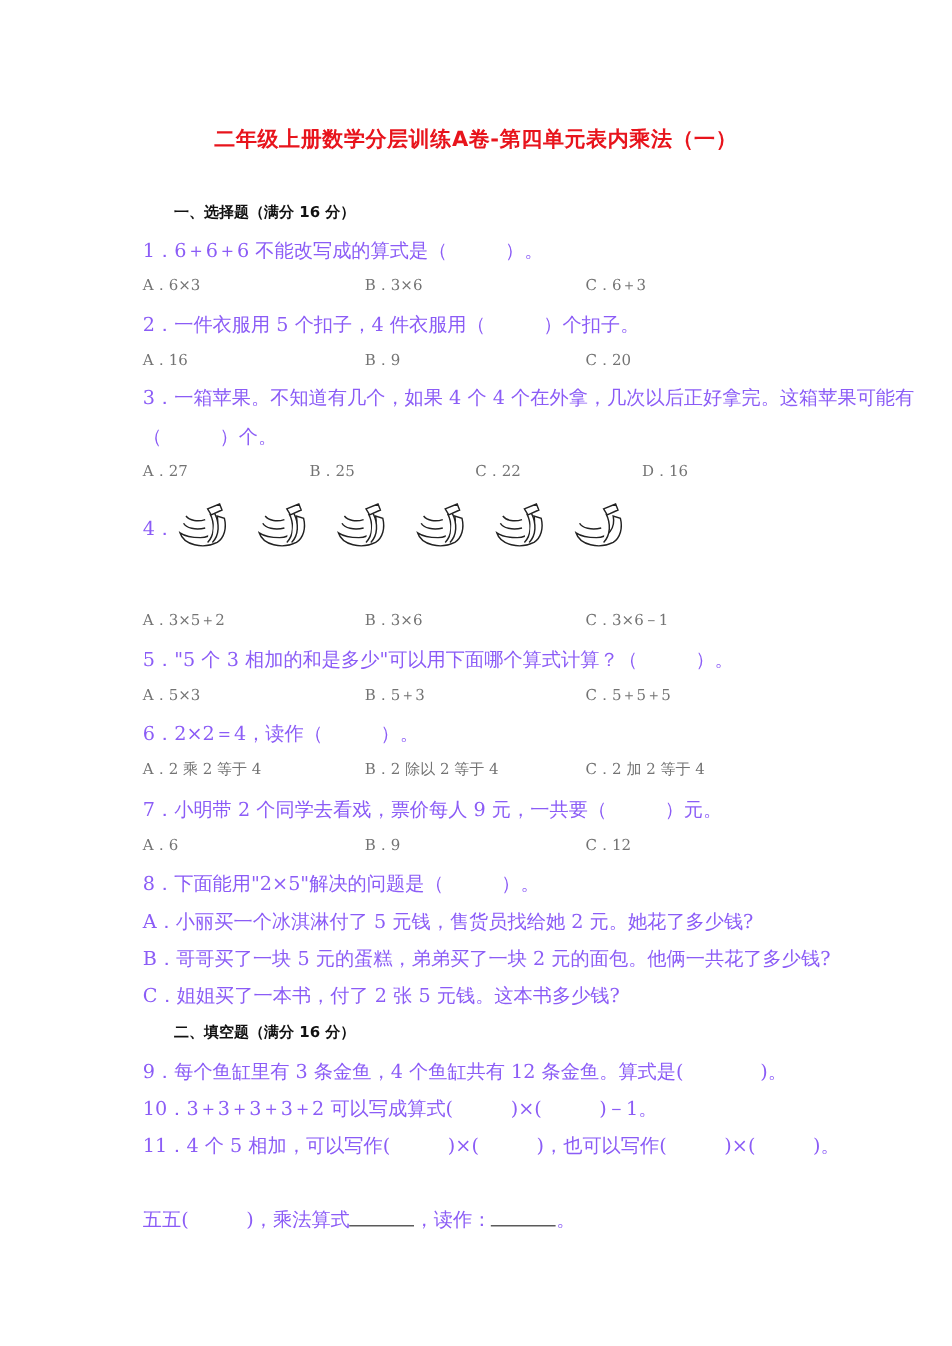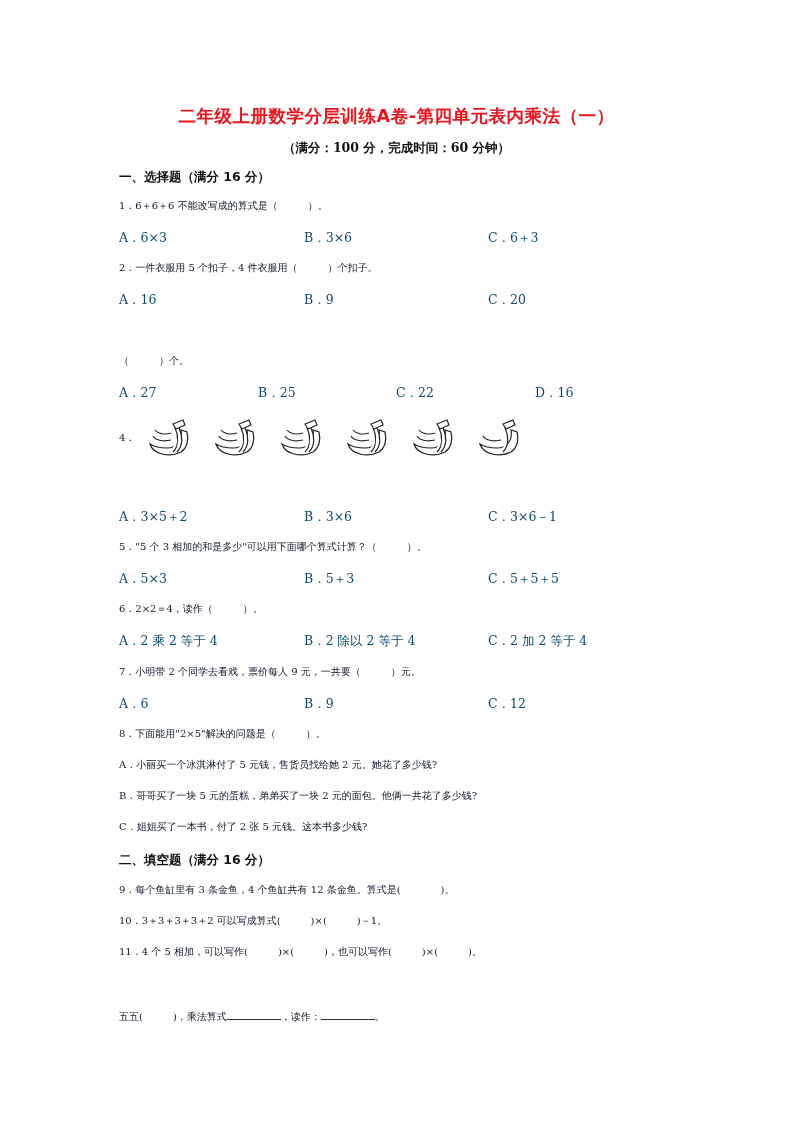--- a/index.html
+++ b/index.html
@@ -4,47 +4,47 @@
 <style>
   html, body { margin:0; padding:0; background:#ffffff; }
   body { width:793px; height:1122px; position:relative; overflow:hidden;
          font-family:"DejaVu Serif","Liberation Serif",serif; color:#222; }
   .page { position:absolute; left:0; top:0; width:793px; height:832px; }
   .title { position:absolute; left:0; width:793px; top:104px; text-align:center;
            font-family:"DejaVu Sans","Liberation Sans",sans-serif;
            font-weight:bold; font-size:17.5px; color:#e8141c; letter-spacing:0.5px; }
   .subtitle { position:absolute; left:0; width:793px; top:140px; text-align:center;
               font-weight:bold; font-size:12.5px; color:#111; }
-  .line { position:absolute; left:119px; font-size:10px; white-space:pre; color:#0f172a; }
-  .sec { font-weight:bold; font-family:"DejaVu Sans","Liberation Sans",sans-serif; font-size:12.5px; color:#111; }
-  .opt { position:absolute; font-size:12.5px; white-space:pre; color:#0c4a6e; }
+  .line { position:absolute; left:119px; font-size:16px; white-space:pre; color:#8b5cf6; }
+  .sec { font-weight:bold; font-family:"DejaVu Sans","Liberation Sans",sans-serif; font-size:12.5px; color:#111;margin-left:26px; }
+  .opt { position:absolute; font-size:12.5px; white-space:pre; color:#737373; }
   .uline { display:inline-block; width:54px; border-bottom:1px solid #333; height:12px; vertical-align:baseline; }
   .bananas { position:absolute; left:145px; top:416px; display:flex; gap:20px; }
   .banana { width:46px; height:44px; }
 </style>
 </head>
 <body>
 
 <div class="page">
 
   <div class="title">二年级上册数学分层训练A卷-第四单元表内乘法（一）</div>
-  <div class="subtitle">（满分：100 分，完成时间：60 分钟）</div>
 
   <div class="line sec" style="top:169px">一、选择题（满分 16 分）</div>
 
   <div class="line" style="top:199px">1．6＋6＋6 不能改写成的算式是（　　　）。</div>
   <div class="opt" style="left:119px;top:230px">A．6×3</div>
   <div class="opt" style="left:304px;top:230px">B．3×6</div>
   <div class="opt" style="left:488px;top:230px">C．6＋3</div>
 
   <div class="line" style="top:261px">2．一件衣服用 5 个扣子，4 件衣服用（　　　）个扣子。</div>
   <div class="opt" style="left:119px;top:292px">A．16</div>
   <div class="opt" style="left:304px;top:292px">B．9</div>
   <div class="opt" style="left:488px;top:292px">C．20</div>
 
+  <div class="line" style="top:322px">3．一箱苹果。不知道有几个，如果 4 个 4 个在外拿，几次以后正好拿完。这箱苹果可能有</div>
   <div class="line" style="top:354px">（　　　）个。</div>
   <div class="opt" style="left:119px;top:385px">A．27</div>
   <div class="opt" style="left:258px;top:385px">B．25</div>
   <div class="opt" style="left:396px;top:385px">C．22</div>
   <div class="opt" style="left:535px;top:385px">D．16</div>
 
   <div class="line" style="top:431px">4．</div>
   <div class="bananas">
     <svg class="banana" viewBox="0 0 46 44">
         <g fill="#fff" stroke="#222" stroke-width="1.2">

